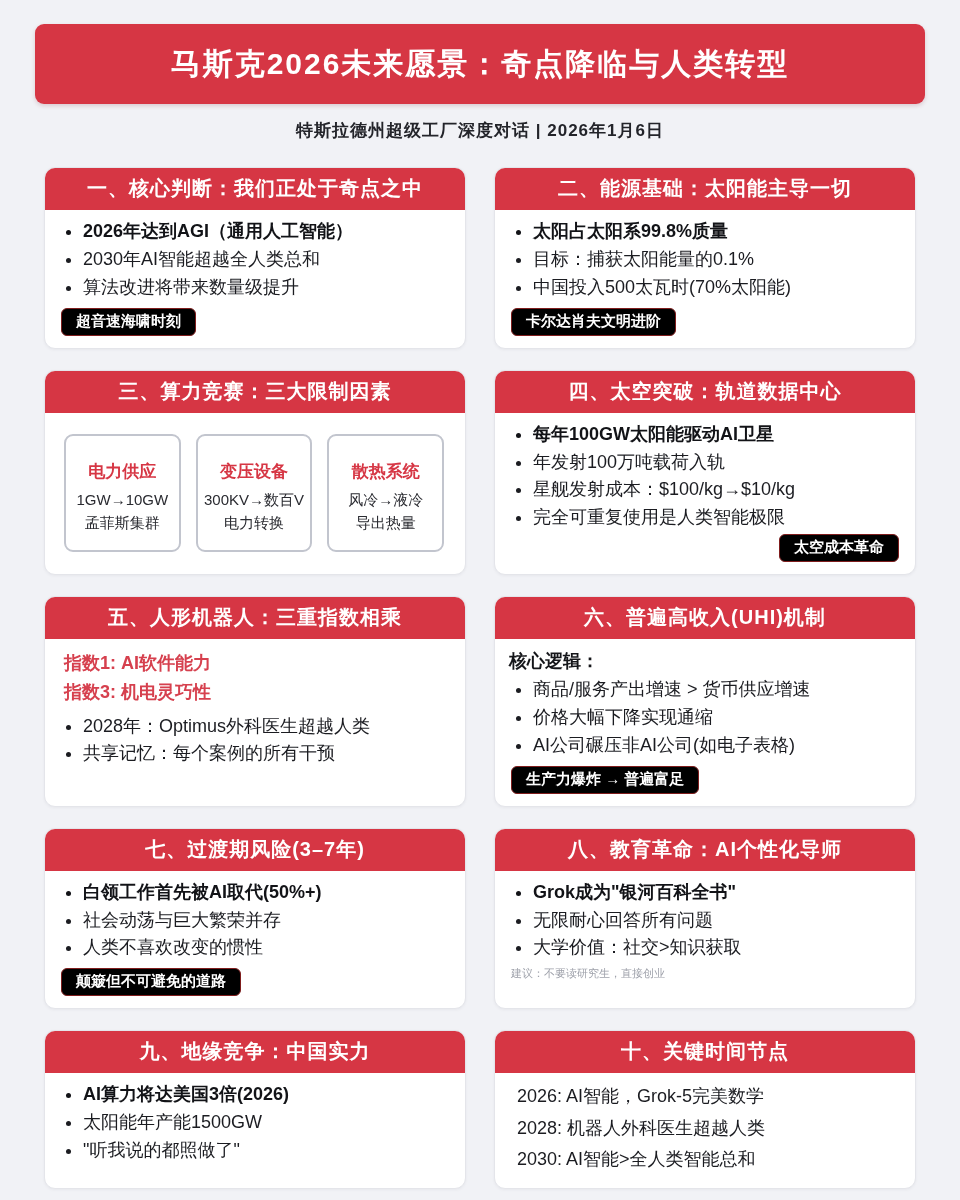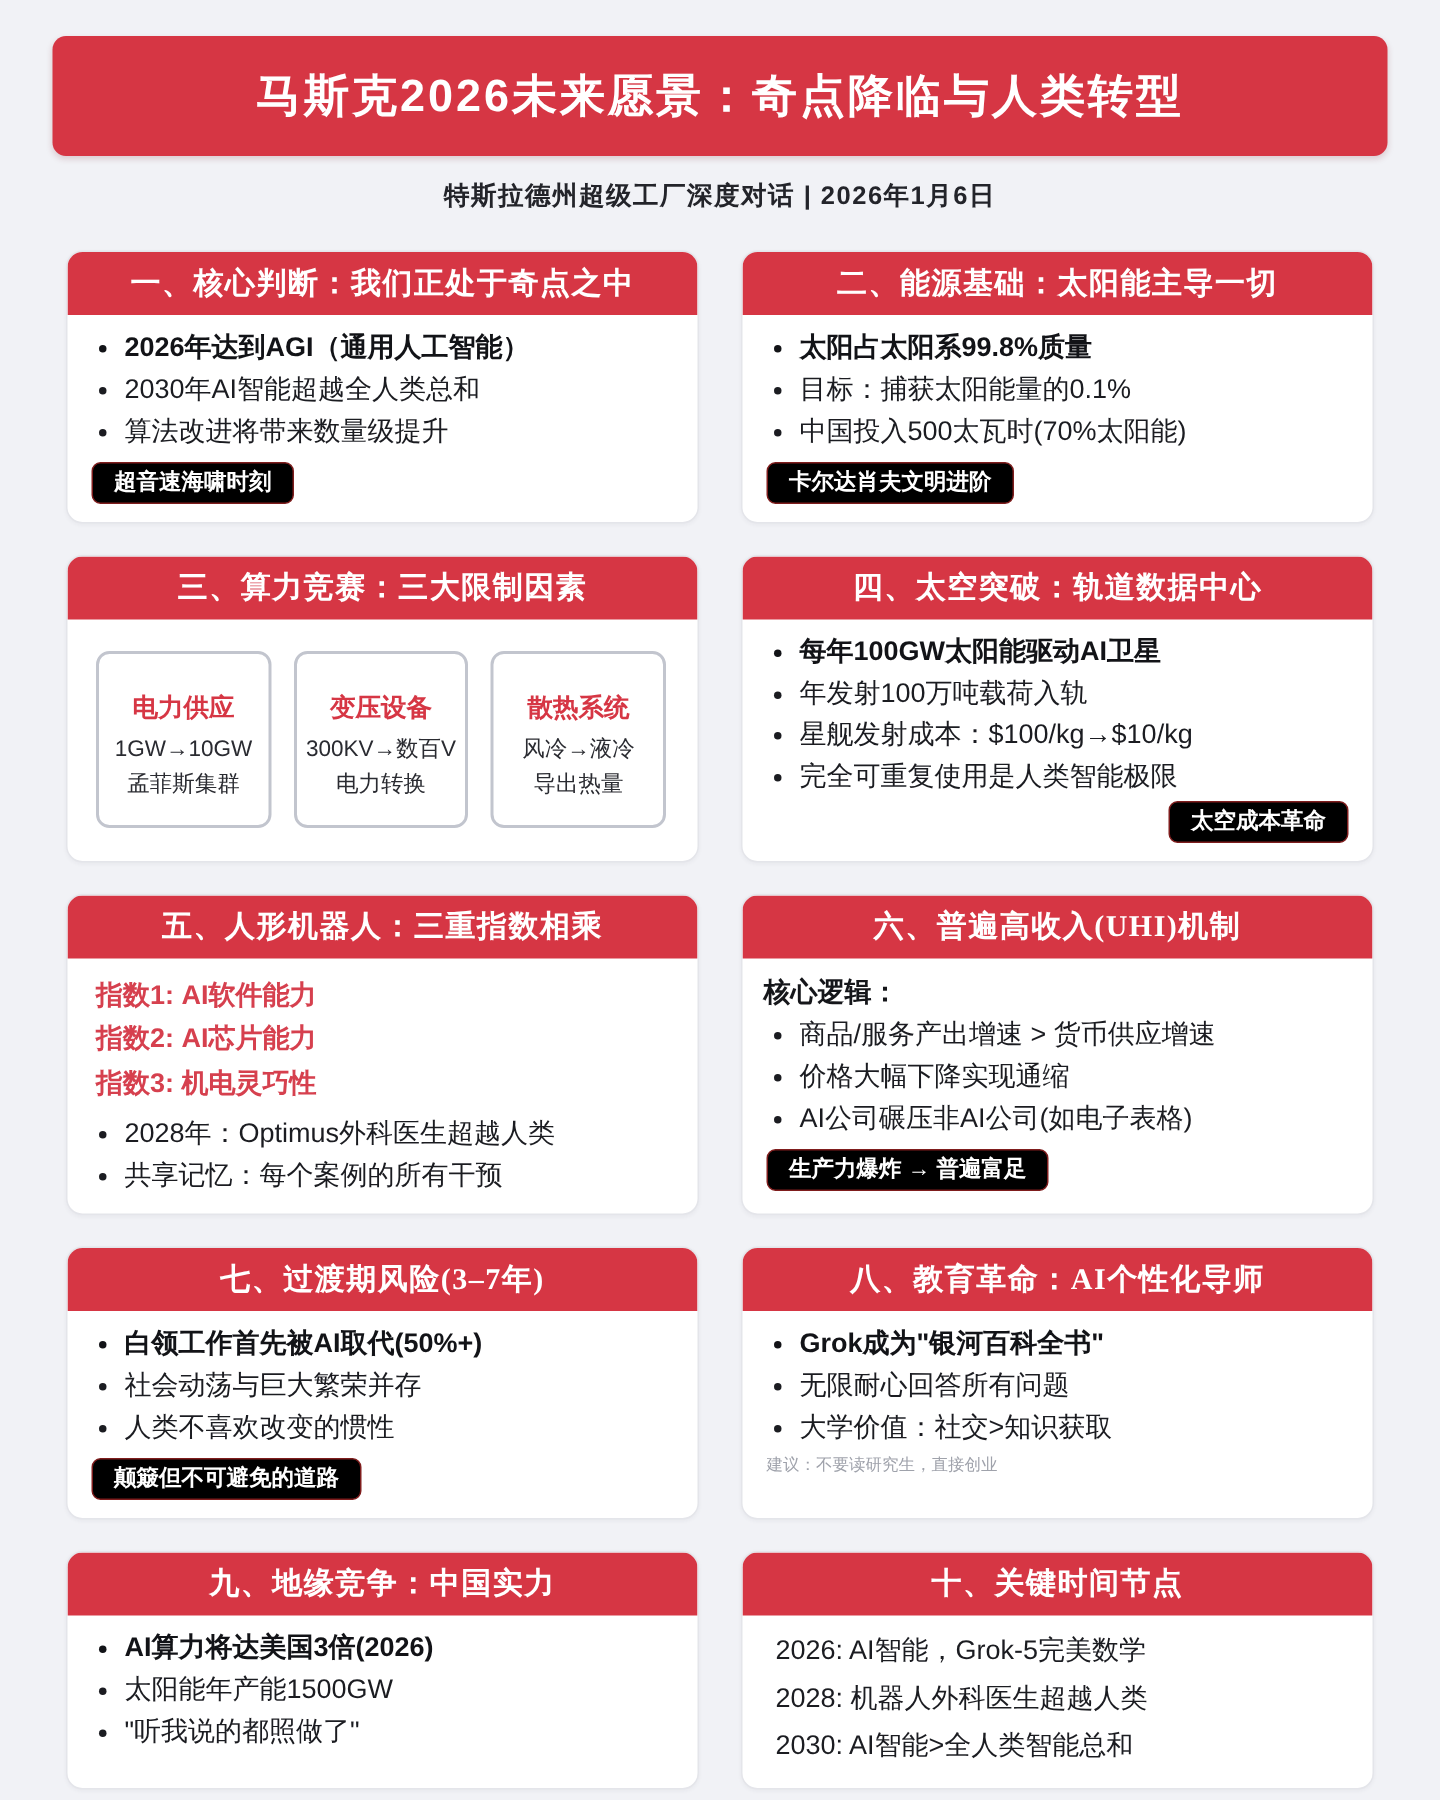--- a/index.html
+++ b/index.html
@@ -10,21 +10,21 @@
   }
   .banner{
     margin:24px 35px 0;height:80px;background:#D63644;border-radius:9px;
     display:flex;align-items:center;justify-content:center;
     color:#fff;font-size:30px;font-weight:bold;letter-spacing:2px;
     box-shadow:0 2px 4px rgba(120,30,40,.18);
   }
   .subtitle{margin-top:15px;text-align:center;font-size:17px;font-weight:600;color:#23242a;letter-spacing:1px;}
   .grid{margin:25px 44px 0;display:grid;grid-template-columns:1fr 1fr;column-gap:28px;row-gap:21px;}
   .card{background:#fff;border:1px solid #E4E5EA;border-radius:11px;overflow:hidden;box-shadow:0 1px 3px rgba(30,35,60,.05);display:flex;flex-direction:column;}
-  .card-title{background:#D63644;color:#fff;font-size:20px;font-weight:bold;text-align:center;padding:7px 8px 8px;letter-spacing:1px;font-family:Liberation Serif, serif;}
+  .card-title{background:#D63644;color:#fff;font-size:20px;font-weight:bold;text-align:center;padding:7px 8px 8px;letter-spacing:1px;}
   .card-body{padding:8px 16px 12px 14px;flex:1;}
   ul.bullets{margin:0;padding:0 0 0 24px;list-style:disc;}
   ul.bullets li{font-size:18px;line-height:1.55;color:#1b1c21;}
   ul.bullets li.b{font-weight:bold;color:#121317;}
   .badge-row{margin-top:6px;}
   .badge-row.right{text-align:right;margin-top:2px;}
   .badge{display:inline-block;background:#000000;border:1px solid #7f1d1d;color:#fff;font-size:15px;font-weight:bold;padding:3px 14px 4px;border-radius:6px;margin-left:2px;}
   .factors{display:flex;gap:15px;margin:13px 5px 7px;}
   .factor{flex:1;border:2px solid #C2C5CE;border-radius:9px;text-align:center;padding:24px 2px 16px;background:#fff;}
   .factor-name{color:#D63644;font-weight:bold;font-size:17px;margin-bottom:5px;}
@@ -109,21 +109,20 @@
         <span class="badge">太空成本革命</span>
       </div>
     </div>
   </section>
 
   <section class="card">
     <div class="card-title">五、人形机器人：三重指数相乘</div>
     <div class="card-body">
       <div class="index-lines">
         <div class="index-line">指数1: AI软件能力</div>
-        <div class="index-line">指数2: AI芯片能力</div>
         <div class="index-line">指数3: 机电灵巧性</div>
       </div>
       <ul class="bullets">
         <li>2028年：Optimus外科医生超越人类</li>
         <li>共享记忆：每个案例的所有干预</li>
       </ul>
     </div>
   </section>
 
   <section class="card">

